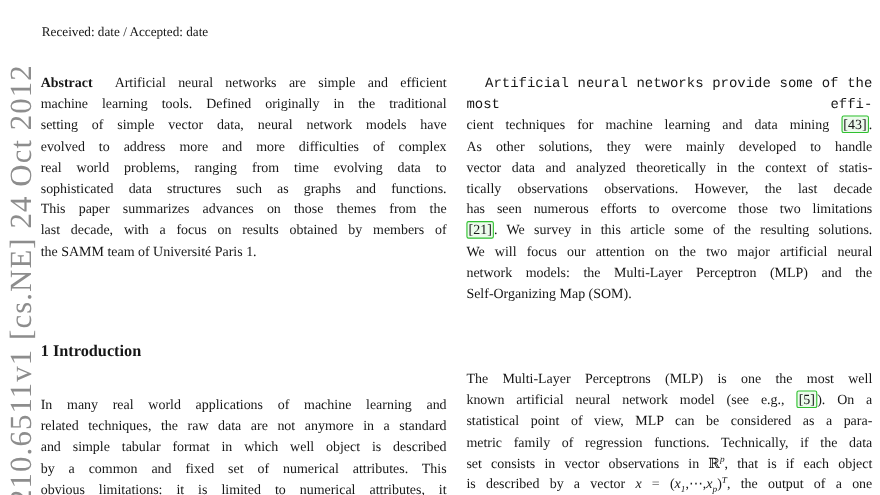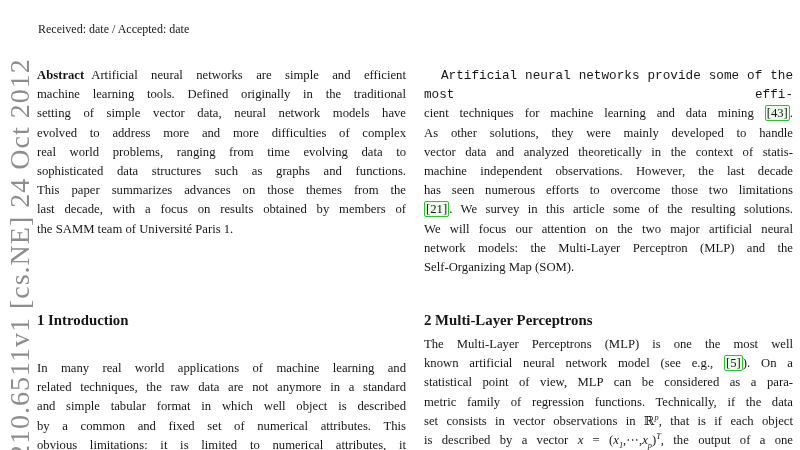--- a/index.html
+++ b/index.html
@@ -28,21 +28,21 @@
   .abstract{top:66px;}
   .r-para1{top:66px;}
   .heading{
     position:absolute;font-size:14.8px;font-weight:bold;line-height:18px;top:299px;
   }
   .l-para2{top:335px;margin-top:24px;}
   .r-para2{top:335px;}
   .line{text-align:justify;text-align-last:justify;}
   .line.end{text-align-last:left;}
   .indent-first .line:first-child{text-indent:17px;font-family:Liberation Mono, monospace;}
-  .b{font-weight:bold;margin-right:7px;}
+  .b{font-weight:bold;margin-right:20px;}
   .sup{vertical-align:super;font-size:66%;line-height:0;}
   .sub{vertical-align:sub;font-size:66%;line-height:0;}
   .cite{
     color:var(--ink);
     border:1px solid var(--cite-green);
     background:var(--cite-fill);
     border-radius:2px;
     padding:0 1px;
     cursor:pointer;
   }
@@ -76,29 +76,28 @@
       <div class="line"><span>and simple tabular format in which well object is described</span></div>
       <div class="line"><span>by a common and fixed set of numerical attributes. This</span></div>
       <div class="line"><span>obvious limitations: it is limited to numerical attributes, it</span></div>
     </div>
 
   <div class="block col-right r-para1 indent-first">
       <div class="line"><span>Artificial neural networks provide some of the most effi-</span></div>
       <div class="line"><span>cient techniques for machine learning and data mining </span><span class="cite">[43]</span><span>.</span></div>
       <div class="line"><span>As other solutions, they were mainly developed to handle</span></div>
       <div class="line"><span>vector data and analyzed theoretically in the context of statis-</span></div>
-      <div class="line"><span>machine independent observations. However, the last decade</span></div>
+      <div class="line"><span>tically observations observations. However, the last decade</span></div>
       <div class="line"><span>has seen numerous efforts to overcome those two limitations</span></div>
       <div class="line"><span class="cite">[21]</span><span>. We survey in this article some of the resulting solutions.</span></div>
       <div class="line"><span>We will focus our attention on the two major artificial neural</span></div>
       <div class="line"><span>network models: the Multi-Layer Perceptron (MLP) and the</span></div>
       <div class="line end"><span>Self-Organizing Map (SOM).</span></div>
     </div>
 
-  <h2 class="heading col-right">2 Multi-Layer Perceptrons</h2>
 
   <div class="block col-right r-para2">
       <div class="line"><span>The Multi-Layer Perceptrons (MLP) is one the most well</span></div>
       <div class="line"><span>known artificial neural network model (see e.g., </span><span class="cite">[5]</span><span>). On a</span></div>
       <div class="line"><span>statistical point of view, MLP can be considered as a para-</span></div>
       <div class="line"><span>metric family of regression functions. Technically, if the data</span></div>
       <div class="line"><span>set consists in vector observations in </span><span>ℝ</span><span class="sup" style="font-style: italic;">p</span><span>, that is if each object</span></div>
       <div class="line"><span>is described by a vector </span><span style="font-style: italic;">x</span><span> = (</span><span style="font-style: italic;">x</span><span class="sub" style="font-style: italic;">1</span><span>,⋯,</span><span style="font-style: italic;">x</span><span class="sub" style="font-style: italic;">p</span><span>)</span><span class="sup" style="font-style: italic;">T</span><span>, the output of a one</span></div>
     </div>
 

